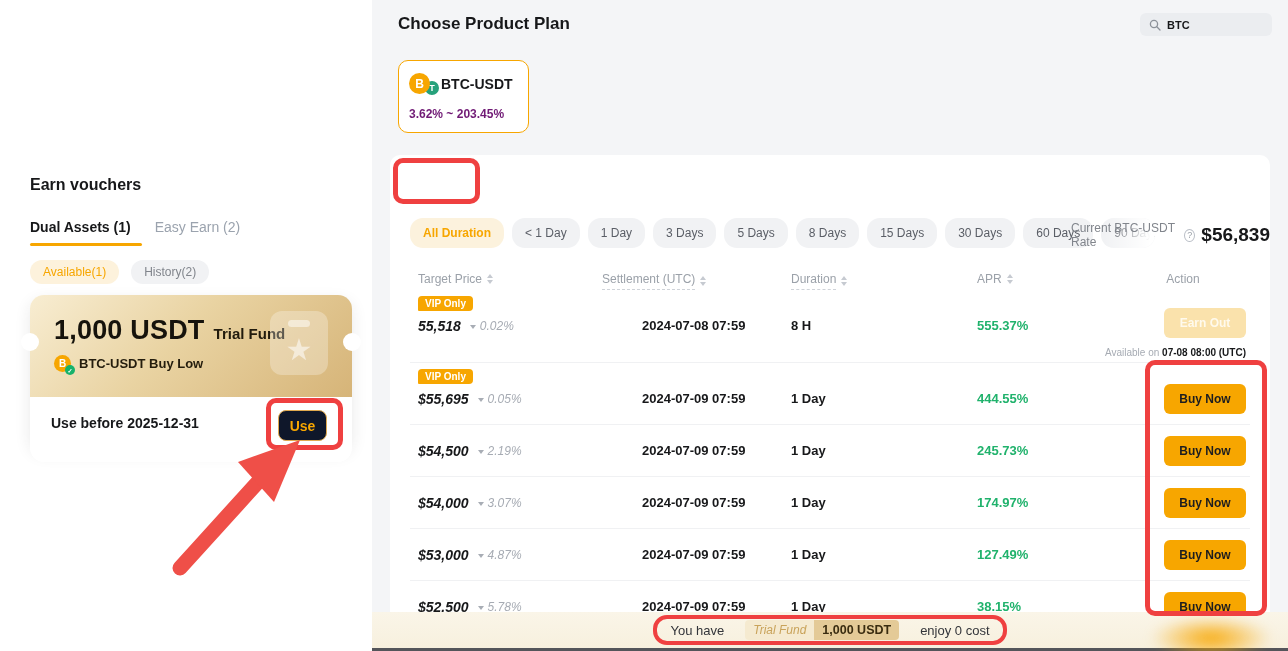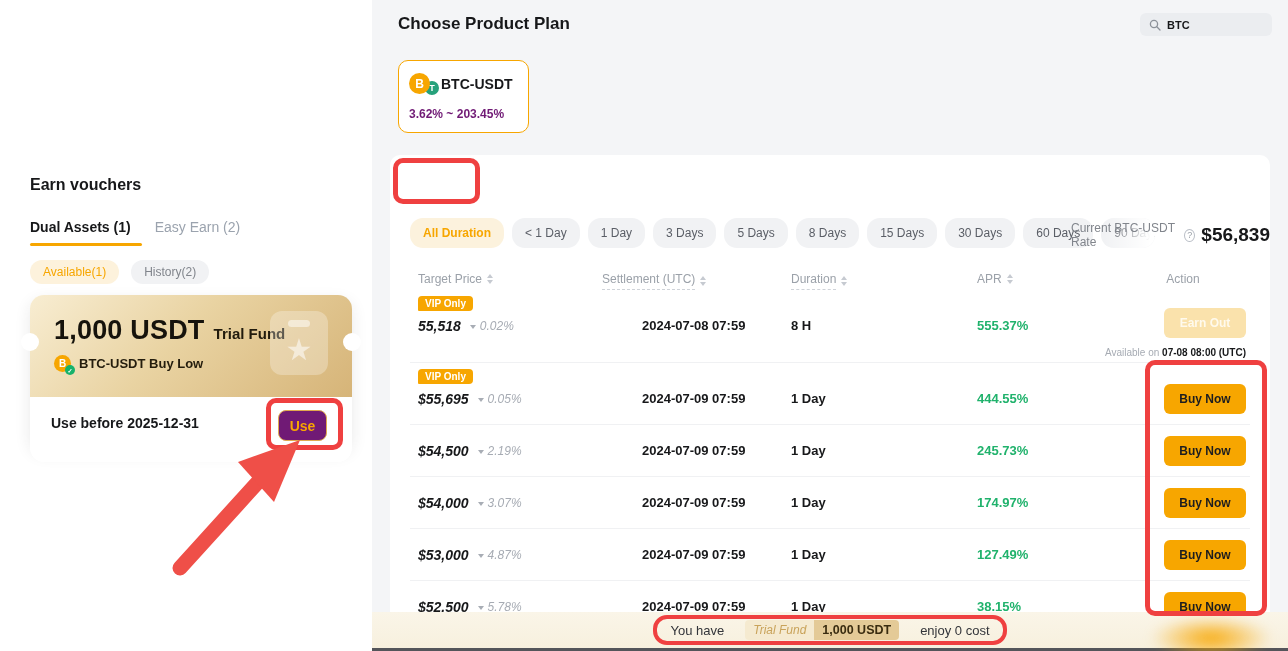--- a/index.html
+++ b/index.html
@@ -34,21 +34,21 @@
   .ticket-icon { position:absolute; right:24px; top:16px; width:58px; height:64px; border-radius:12px;
                  background:rgba(255,255,255,.28); }
   .ticket-icon::before { content:""; position:absolute; left:50%; top:9px; transform:translateX(-50%);
                  width:22px; height:7px; border-radius:4px; background:rgba(255,255,255,.5); }
   .ticket-icon .star { position:absolute; left:50%; top:24px; transform:translateX(-50%);
                  font-size:30px; line-height:30px; color:rgba(255,255,255,.55); }
   .notch { position:absolute; width:18px; height:18px; border-radius:50%; background:#fff; top:38px; }
   .notch.nl { left:-9px; } .notch.nr { right:-9px; }
   .v-bottom { position:absolute; left:0; top:102px; width:322px; height:65px; border-radius:0 0 14px 14px; background:#fff; }
   .v-expiry { position:absolute; left:21px; top:18px; font-size:14px; font-weight:700; }
-  .use-btn { position:absolute; left:248px; top:13px; width:49px; height:31px; background:#701a75;
+  .use-btn { position:absolute; left:248px; top:13px; width:49px; height:31px; background:#0f172a;
              border:1px solid #e0a94f; border-radius:8px; color:#f7a600; font-size:14px; font-weight:700; cursor:pointer;
              font-family:"Liberation Sans",sans-serif; }
   
   .right-panel { position:absolute; left:372px; top:0; width:916px; height:651px; background:#f4f5f7; }
   .main-title { position:absolute; left:398px; top:14px; font-size:17px; font-weight:700; }
   .searchbox { position:absolute; left:1140px; top:13px; width:132px; height:23px; background:#ebedf0;
                border-radius:6px; display:flex; align-items:center; padding:0 9px; gap:6px; cursor:text; }
   .searchbox .q { font-size:11px; font-weight:700; color:#17181a; }
   .product-card { position:absolute; left:398px; top:60px; width:131px; height:73px; background:#fff;
                   border:1.5px solid #f7a600; border-radius:10px; cursor:pointer; }

